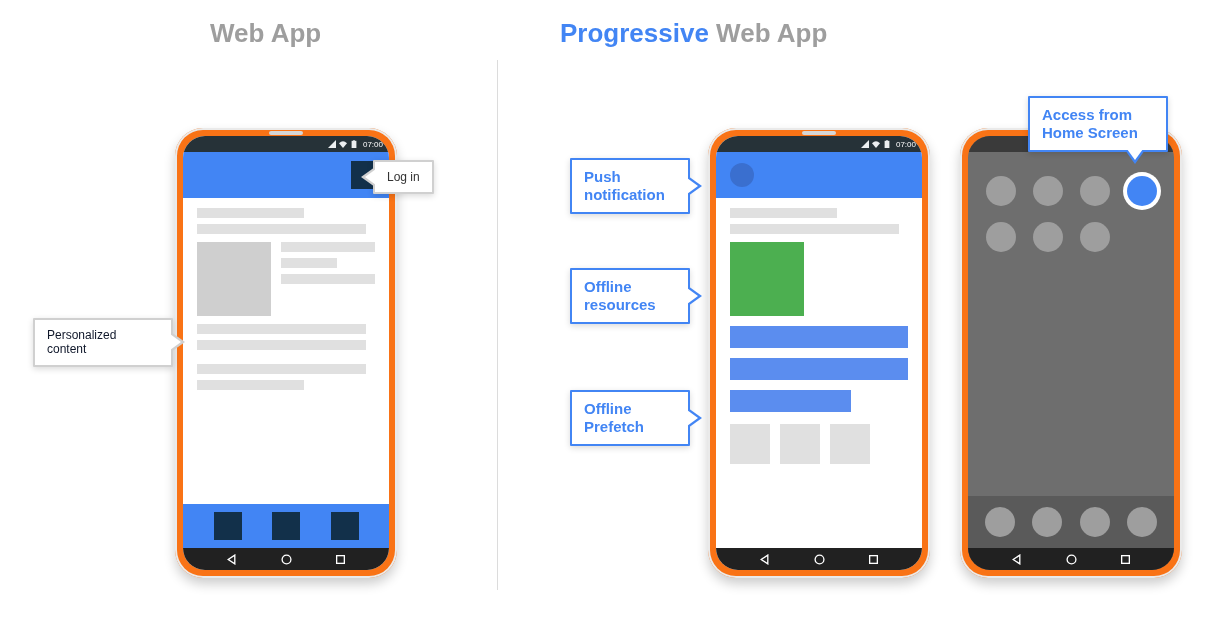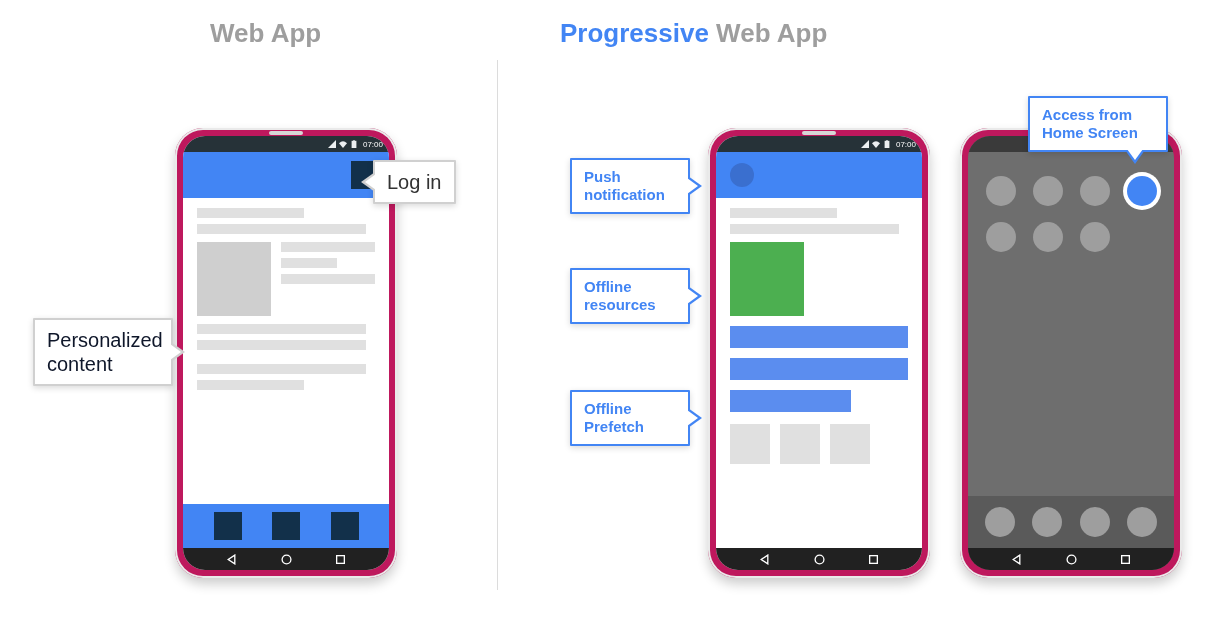--- a/index.html
+++ b/index.html
@@ -25,21 +25,21 @@
     left: 497px; top: 60px; width: 1px; height: 530px;
     background: #dcdcdc;
   }
 
   
   .phone {
     position: absolute;
     width: 222px;
     height: 450px;
     border-radius: 28px;
-    background: #be185d;
+    background: #f97316;
     box-shadow: 0 6px 12px rgba(0,0,0,0.2), inset 0 0 0 2px #eaeaea;
     padding: 8px;
   }
   .phone .inner {
     width: 100%; height: 100%;
     background: #fff;
     border-radius: 22px;
     overflow: hidden;
     position: relative;
   }
@@ -88,21 +88,21 @@
     display: flex; align-items: center; justify-content: space-evenly;
   }
   .navbar svg { width: 11px; height: 11px; }
 
   
   .callout {
     position: absolute;
     background: #fff;
     border: 2px solid;
     padding: 8px 12px;
-    font-size: 20px;
+    font-size: 12px;
     line-height: 1.2;
     box-shadow: 0 2px 6px rgba(0,0,0,0.15);
     border-radius: 1px;
   }
   .callout.gray { border-color: #d0d0d0; color: #333; }
   .callout.blue { border-color: #4285f4; color: #4285f4; font-weight: 600; font-size: 15px; }
 
   .callout .tail {
     position: absolute; width: 0; height: 0;
   }

